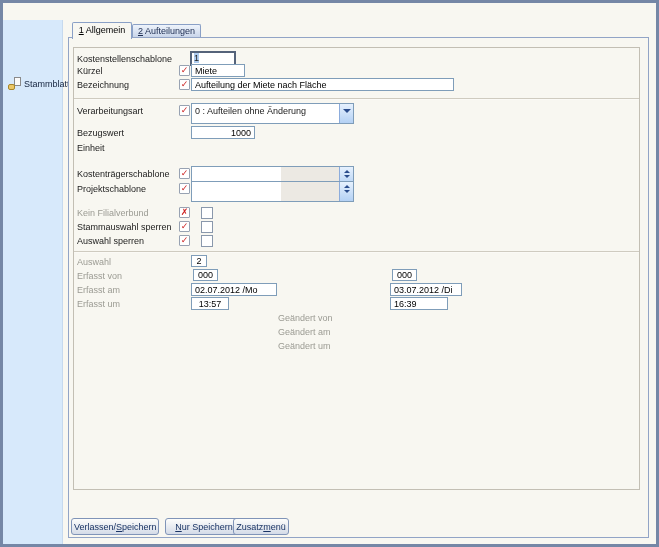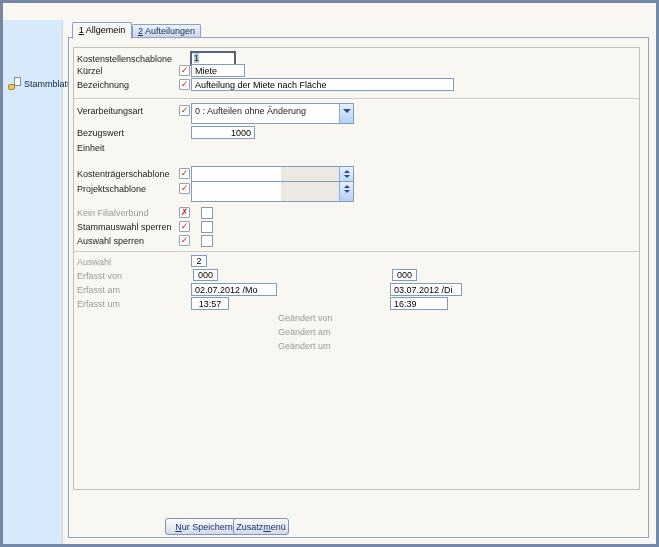--- a/index.html
+++ b/index.html
@@ -197,16 +197,17 @@
   <div class="flabel dim" style="top:282px">Erfasst am</div>
   <input class="tin" style="left: 188px; top: 280px; width: 86px;" readonly="" value="02.07.2012 /Mo">
   <div class="flabel dim col2" style="top:282px">Geändert am</div>
   <input class="tin" style="left: 387px; top: 280px; width: 72px;" readonly="" value="03.07.2012 /Di">
 
   <div class="flabel dim" style="top:296px">Erfasst um</div>
   <input class="tin" style="left: 188px; top: 294px; width: 38px; text-align: center;" readonly="" value="13:57">
   <div class="flabel dim col2" style="top:296px">Geändert um</div>
   <input class="tin" style="left: 387px; top: 294px; width: 58px;" readonly="" value="16:39">
 
+  <button class="pbtn" style="left:68px; width:88px;"><span>Verlassen/</span><u>S</u><span>peichern</span></button>
   <button class="pbtn" style="left:162px; width:78px;"><span></span><u>N</u><span>ur Speichern</span></button>
   <button class="pbtn" style="left:230px; width:56px;"><span>Zusatz</span><u>m</u><span>enü</span></button>
 
 </div>
 
 </body></html>

